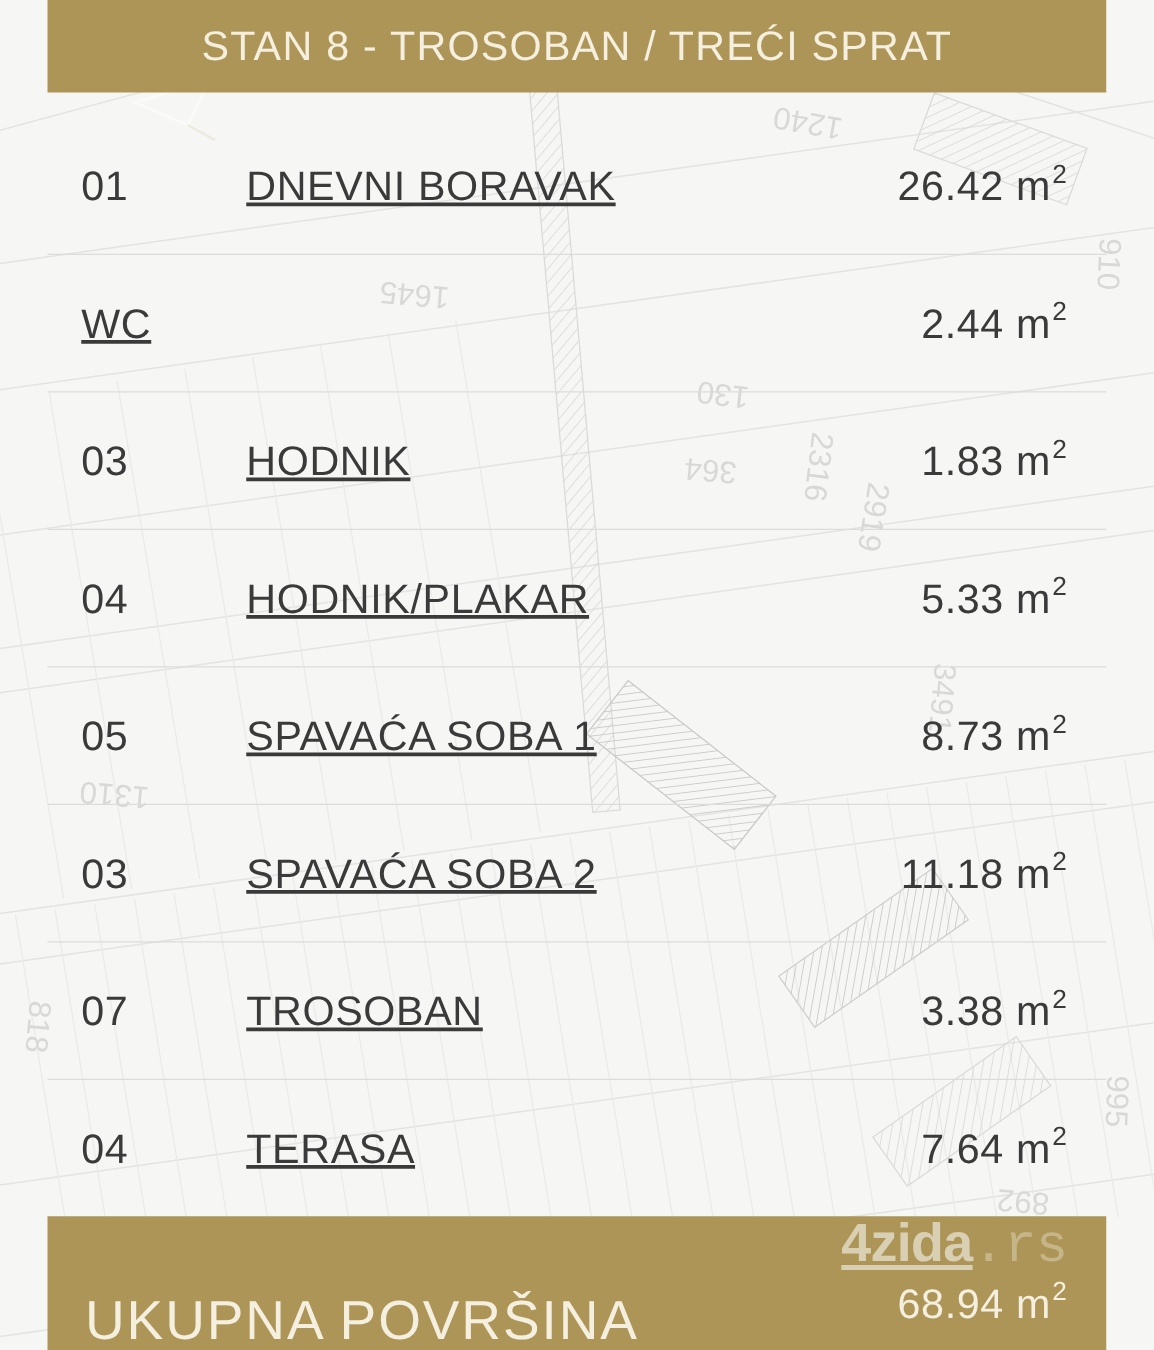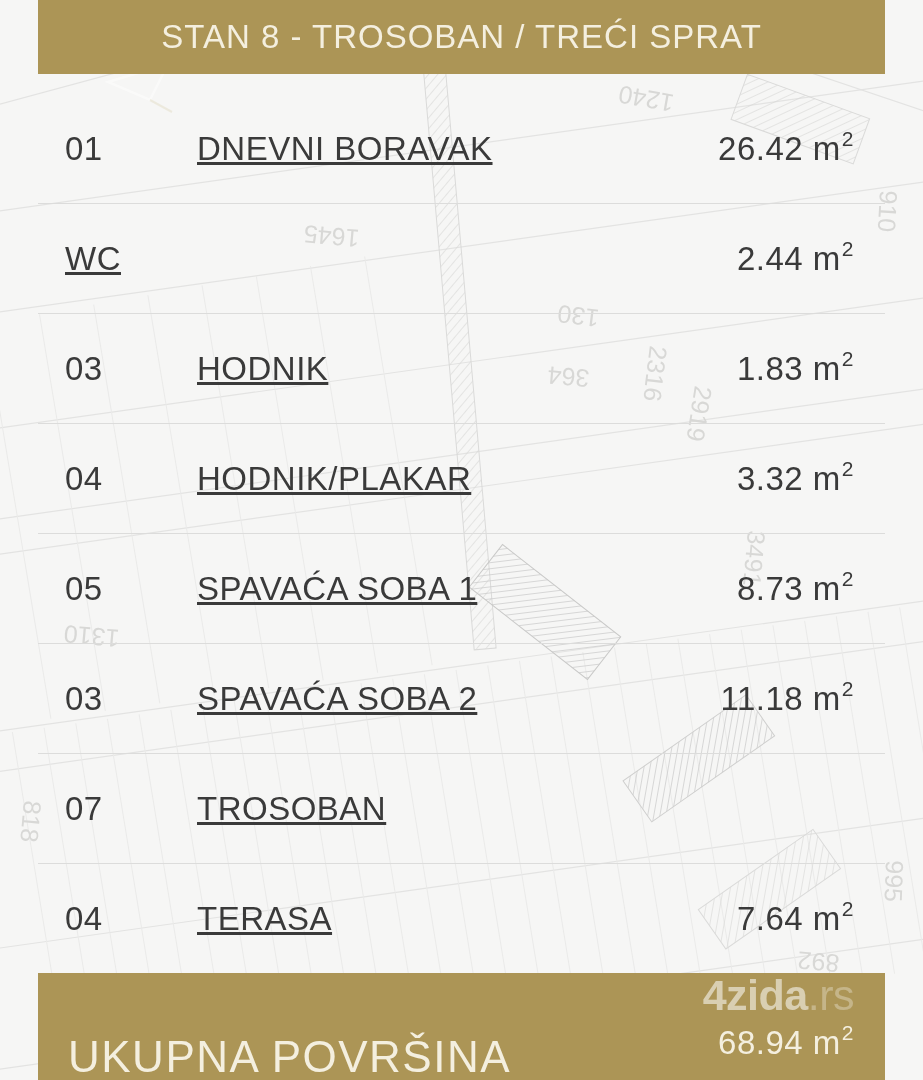--- a/index.html
+++ b/index.html
@@ -48,22 +48,22 @@
   }
   .footer-value{
     position:absolute;right:31px;top:51px;
     font-size:33px;letter-spacing:0.5px;white-space:nowrap;text-align:center;
   }
   .watermark{
     position:absolute;right:31px;top:0px;
     font-size:43px;font-weight:bold;letter-spacing:-0.5px;white-space:nowrap;
     line-height:44px;
   }
-  .watermark .brand{color:rgba(255,255,255,0.55);}
-  .watermark .tld{color:rgba(255,255,255,0.30);font-weight:normal;}
+  .watermark .brand{color:rgba(255,255,255,0.55);text-decoration:underline;}
+  .watermark .tld{color:rgba(255,255,255,0.30);font-weight:normal;font-family:Liberation Mono, monospace;}
 </style>
 </head>
 <body style="--gold: #ac9556; --cream: #f4efdf; --row-text: #3a3a3a; --separator: #dcdcdb; background: rgb(246, 246, 245);">
 
 <div class="stage">
 
   <svg class="bg-svg" viewBox="0 0 923 1080" xmlns="http://www.w3.org/2000/svg">
     <defs>
       <pattern id="hatch" width="7" height="7" patternTransform="rotate(45)" patternUnits="userSpaceOnUse">
         <line x1="0" y1="0" x2="0" y2="7" stroke="#d6d6d5" stroke-width="1.2"></line>
@@ -178,35 +178,36 @@
       <span class="value"><span>2.44</span>&nbsp;<span>m</span><sup class="sq">2</sup></span>
     </div>
     <div class="row">
       <span class="num">03</span>
       <span class="name">HODNIK</span>
       <span class="value"><span>1.83</span>&nbsp;<span>m</span><sup class="sq">2</sup></span>
     </div>
     <div class="row">
       <span class="num">04</span>
       <span class="name">HODNIK/PLAKAR</span>
-      <span class="value"><span>3.32</span>&nbsp;<span>m</span><sup class="sq">2</sup></span>
+      <span class="value"><span>5.33</span>&nbsp;<span>m</span><sup class="sq">2</sup></span>
     </div>
     <div class="row">
       <span class="num">05</span>
       <span class="name">SPAVAĆA SOBA 1</span>
       <span class="value"><span>8.73</span>&nbsp;<span>m</span><sup class="sq">2</sup></span>
     </div>
     <div class="row">
       <span class="num">03</span>
       <span class="name">SPAVAĆA SOBA 2</span>
       <span class="value"><span>11.18</span>&nbsp;<span>m</span><sup class="sq">2</sup></span>
     </div>
     <div class="row">
       <span class="num">07</span>
       <span class="name">TROSOBAN</span>
+      <span class="value"><span>3.38</span>&nbsp;<span>m</span><sup class="sq">2</sup></span>
     </div>
     <div class="row">
       <span class="num">04</span>
       <span class="name">TERASA</span>
       <span class="value"><span>7.64</span>&nbsp;<span>m</span><sup class="sq">2</sup></span>
     </div>
   </div>
 
   <div class="bar footer-bar">
     <div class="watermark"><span class="brand">4zida</span><span class="tld">.rs</span></div>

